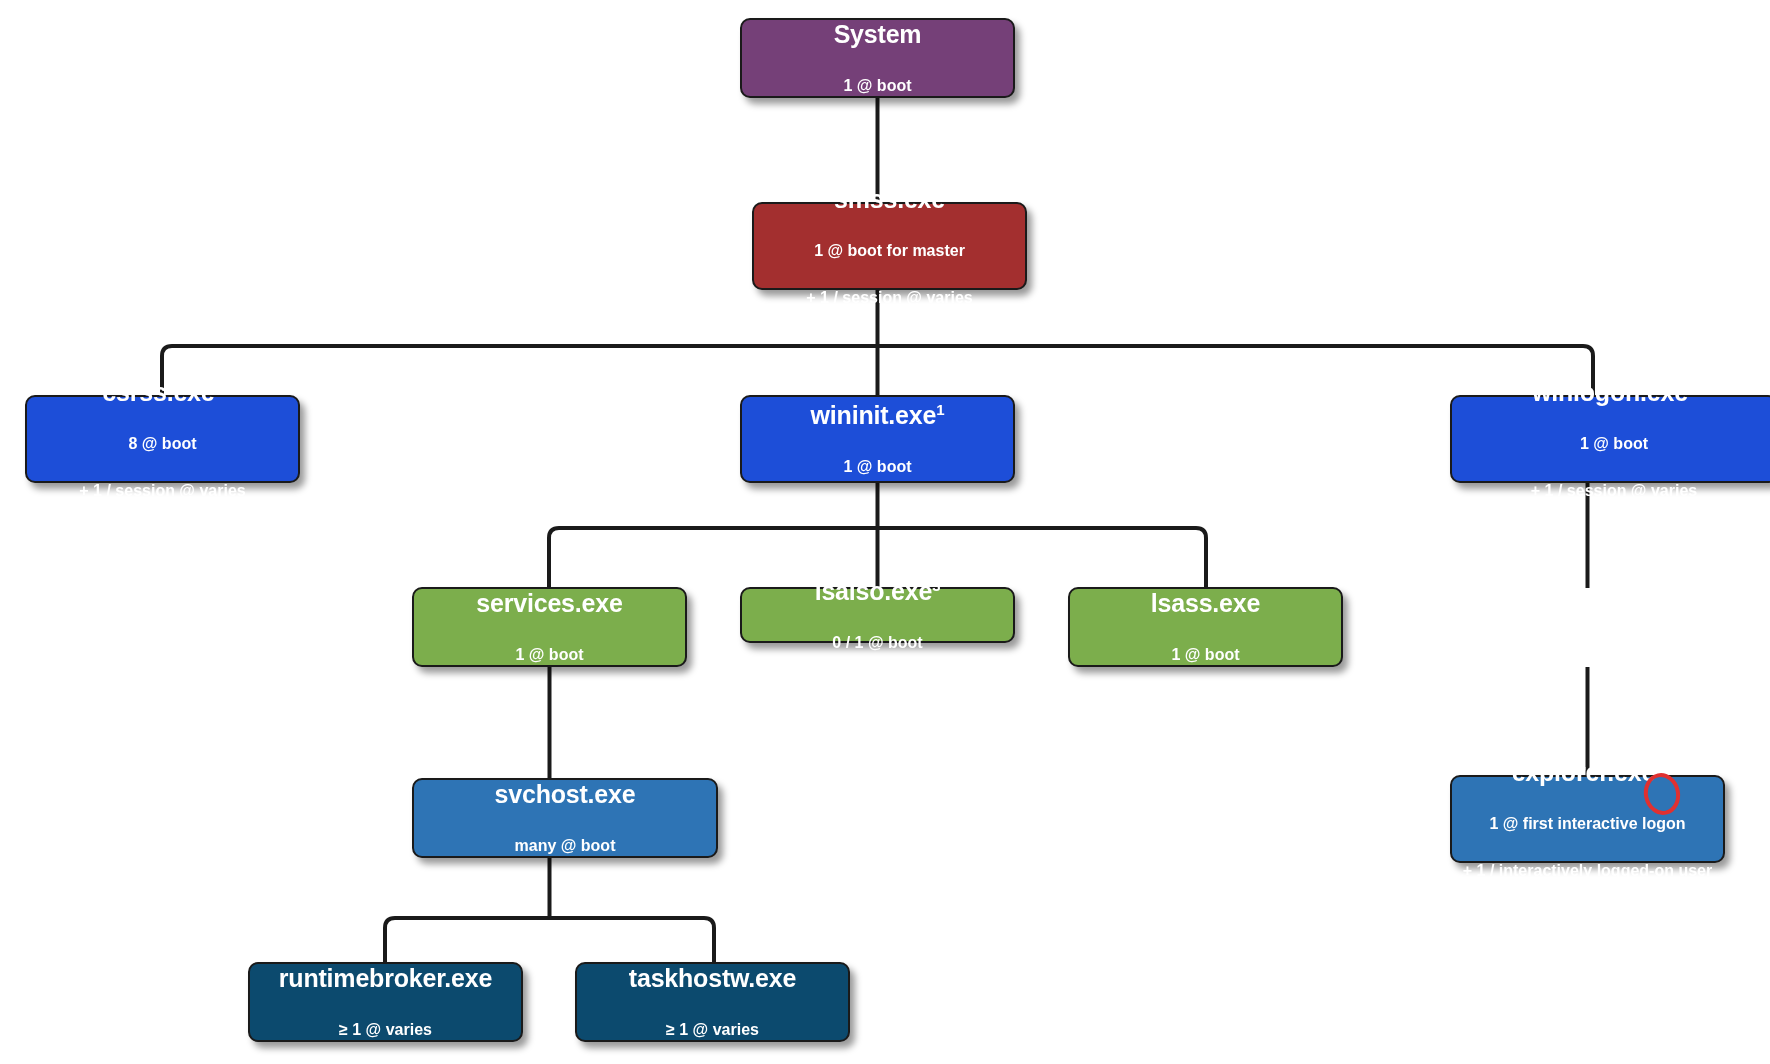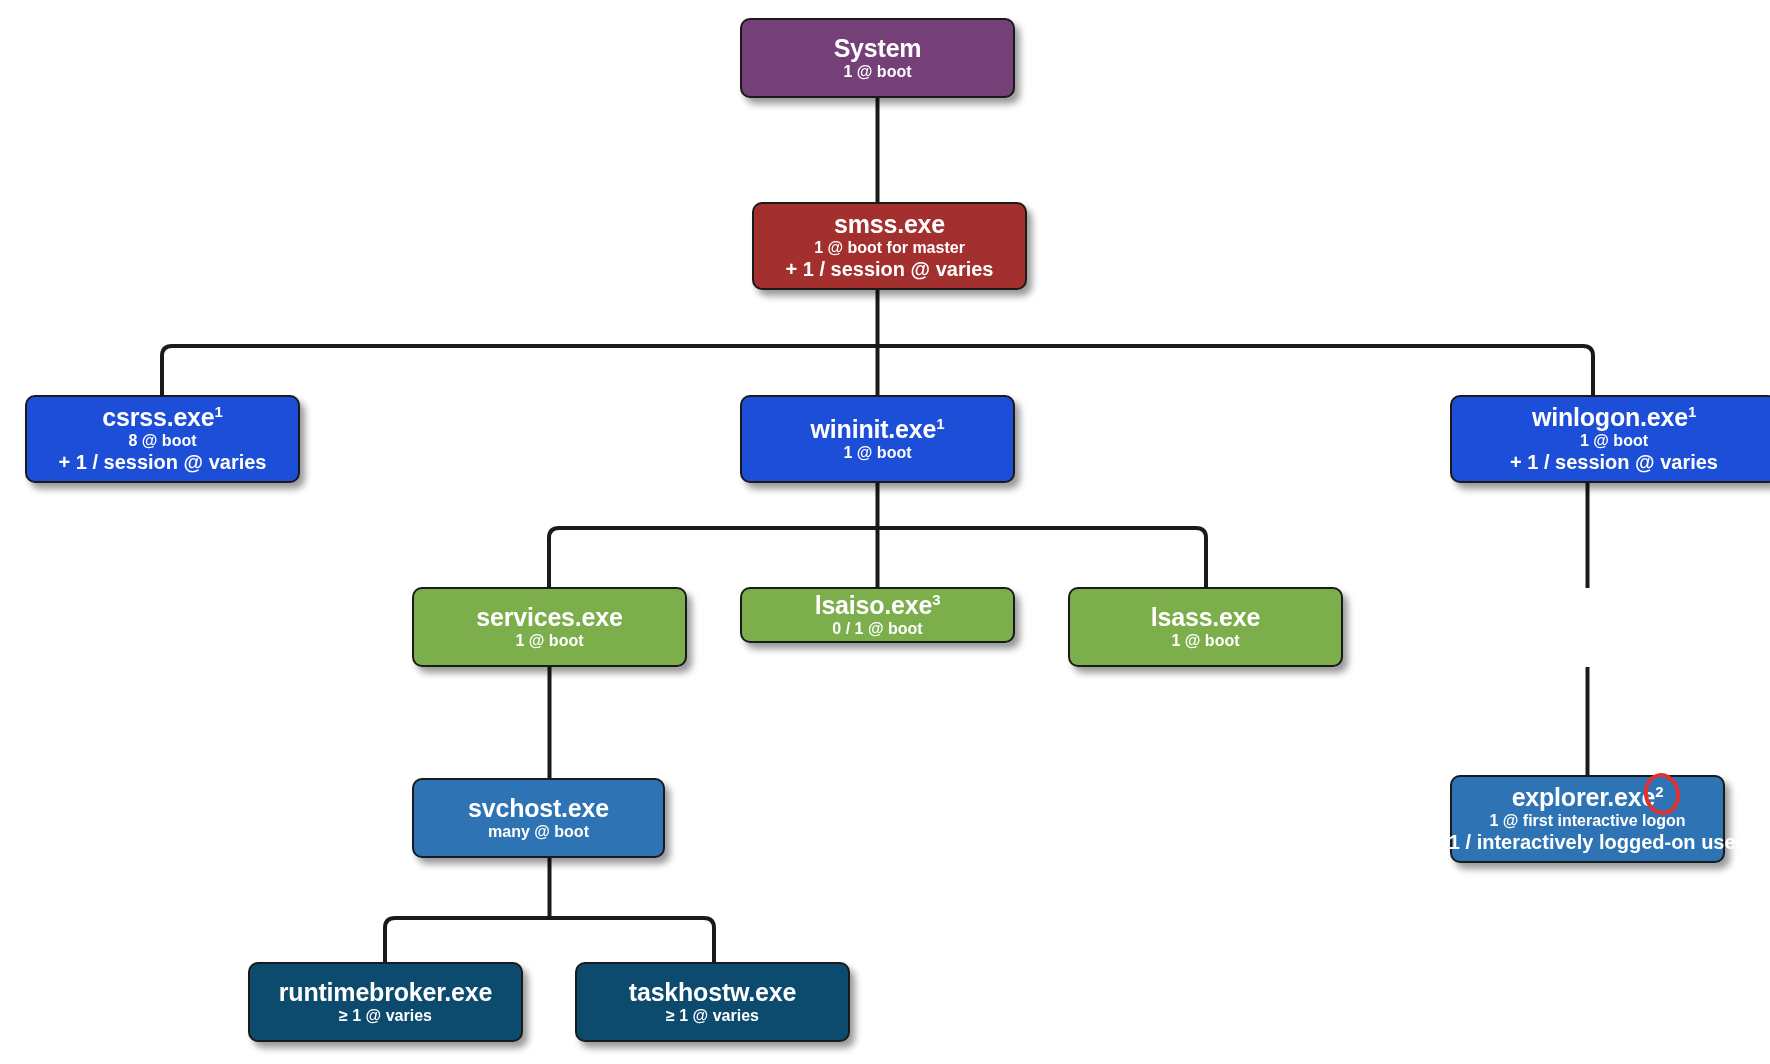--- a/index.html
+++ b/index.html
@@ -32,20 +32,21 @@
     border: 2px solid #1a1a1a;
     display: flex;
     flex-direction: column;
     align-items: center;
     justify-content: center;
     color: #ffffff;
     text-align: center;
     box-shadow: 5px 6px 7px rgba(0,0,0,0.40);
     z-index: 5;
     padding: 2px 6px;
+    gap: 28px;
   }
   .node .title {
     font-size: 25px;
     font-weight: bold;
     line-height: 1.08;
     letter-spacing: -0.2px;
     white-space: nowrap;
   }
   .node .title sup {
     font-size: 15px;
@@ -54,21 +55,21 @@
     line-height: 0;
   }
   .node .sub1 {
     font-size: 16px;
     font-weight: bold;
     line-height: 1.12;
     white-space: nowrap;
     margin-top: 1px;
   }
   .node .sub2 {
-    font-size: 20px;
+    font-size: 16px;
     font-weight: bold;
     line-height: 1.12;
     white-space: nowrap;
     margin-top: 1px;
   }
   .node.purple { background: #754078; }
   .node.red    { background: #A32F2F; }
   .node.orange { background: #1d4ed8; justify-content: center; }
   .node.green  { background: #7CAE4C; }
   .node.blue   { background: #2E74B5; }
@@ -125,21 +126,21 @@
       <div class="sub1">1 @ boot</div>
     </div>
     <div class="node green" style="left: 740px; top: 587px; width: 275px; height: 56px;">
       <div class="title">lsaiso.exe<sup>3</sup></div>
       <div class="sub1">0 / 1 @ boot</div>
     </div>
     <div class="node green" style="left: 1068px; top: 587px; width: 275px; height: 80px;">
       <div class="title">lsass.exe</div>
       <div class="sub1">1 @ boot</div>
     </div>
-    <div class="node blue" style="left: 412px; top: 778px; width: 253px; height: 80px;">
+    <div class="node blue" style="left: 412px; top: 778px; width: 306px; height: 80px;">
       <div class="title">svchost.exe</div>
       <div class="sub1">many @ boot</div>
     </div>
     <div class="node blue" style="left: 1450px; top: 775px; width: 275px; height: 88px;">
       <div class="title">explorer.exe<sup>2</sup></div>
       <div class="sub1">1 @ first interactive logon</div>
       <div class="sub2">+ 1 / interactively logged-on user</div>
     </div>
     <div class="node gray" style="left: 248px; top: 962px; width: 275px; height: 80px;">
       <div class="title">runtimebroker.exe</div>

